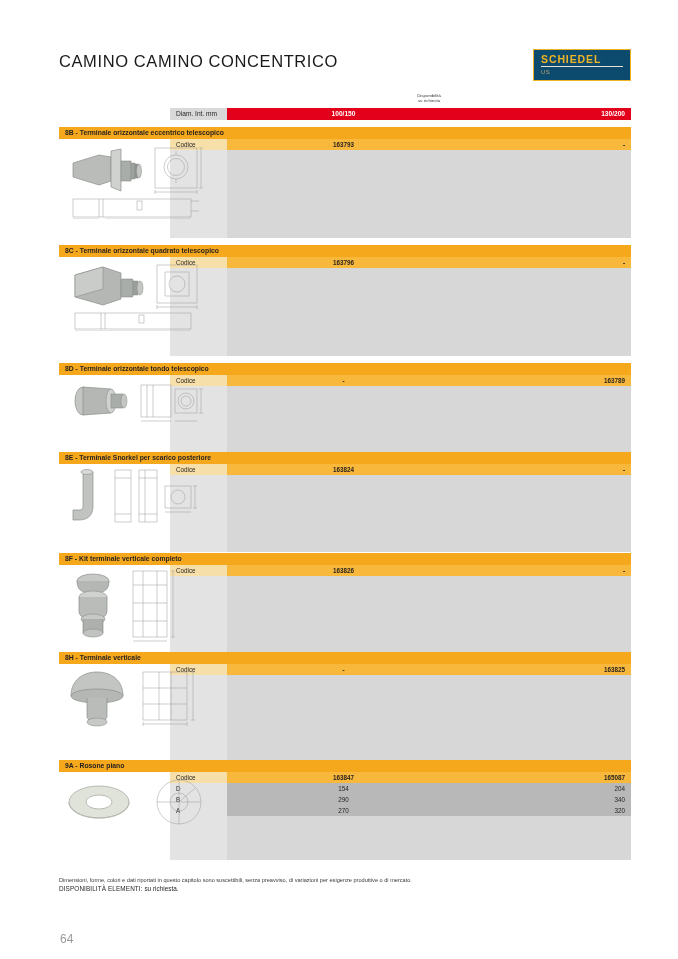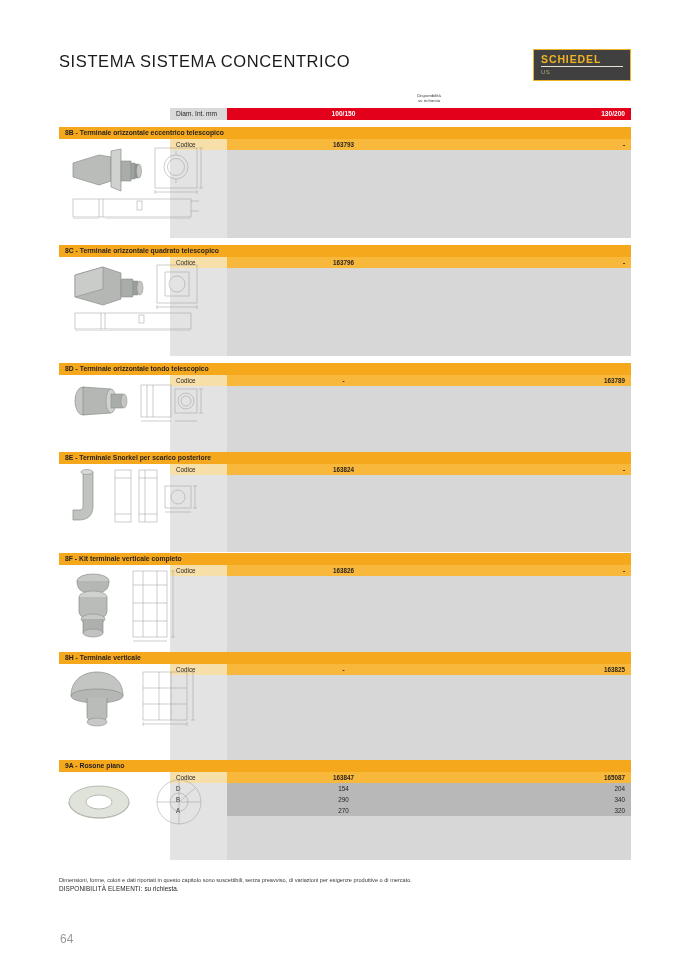--- a/index.html
+++ b/index.html
@@ -15,21 +15,21 @@
   .page { position:absolute; inset:0; }
 
   
   .title {
     position:absolute; left:59px; top:52px;
     font-size: 16.5px; font-weight: 400; letter-spacing: 0.6px;
     color:#1a1a1a; white-space:nowrap;
   }
   .logo-box {
     position:absolute; left:533px; top:49px; width:98px; height:32px;
-    border:1.6px solid #f0b323; background:#404040;
+    border:1.6px solid #f0b323; background:#0c4a6e;
     padding:3px 7px 12px 7px;
   }
   .logo-word {
     font-size:10.5px; font-weight:700; color:#f0b323; letter-spacing:0.9px;
     line-height:12px;
   }
   .logo-rule { height:1px; background:#e9e1d3; margin:1px 0 2px 0; }
   .logo-sub { font-size:6px; color:#b9a277; letter-spacing:0.4px; }
   
   .row { display:flex; width:572px; height:11px; align-items:stretch; }
@@ -102,21 +102,21 @@
   .pageno {
     position:absolute; left:60px; top:932px;
     font-size:12px; color:#9b9b9b;
   }
 </style>
 </head>
 <body>
 
 <div class="page">
 
-  <div class="title">SISTEMA SISTEMA CONCENTRICO</div>
+  <div class="title">CAMINO CAMINO CONCENTRICO</div>
 
   <div class="logo-box">
     <div class="logo-word">SCHIEDEL</div>
     <div class="logo-rule"></div>
     <div class="logo-sub">US</div>
   </div>
 
   <div class="avail">
     <div>Disponibilità</div>
     <div>su richiesta</div>

